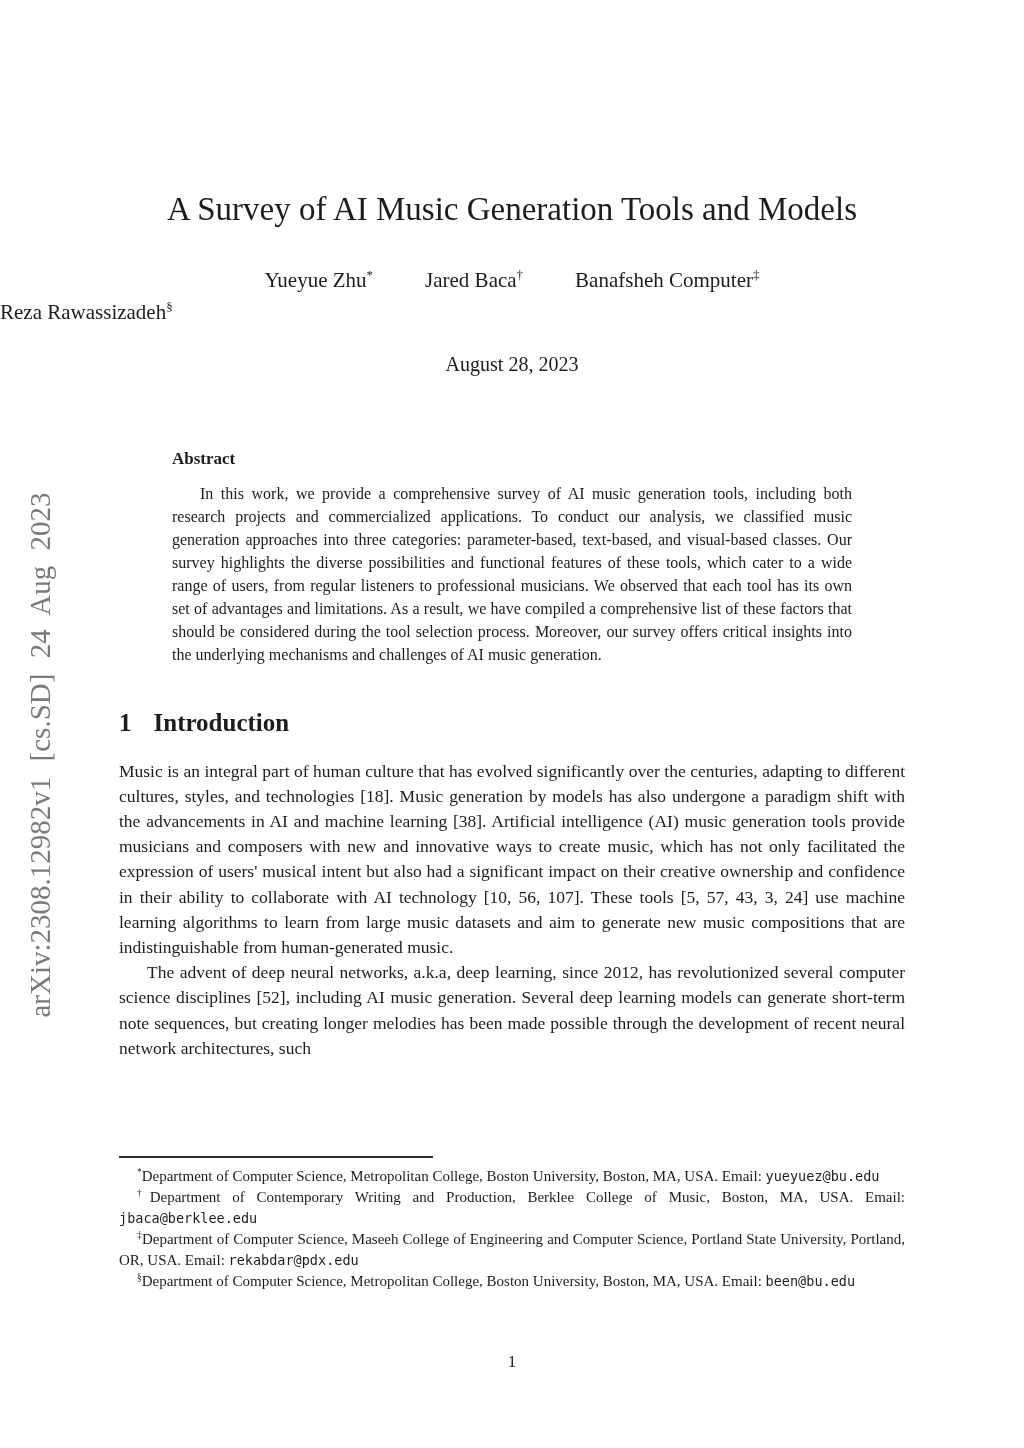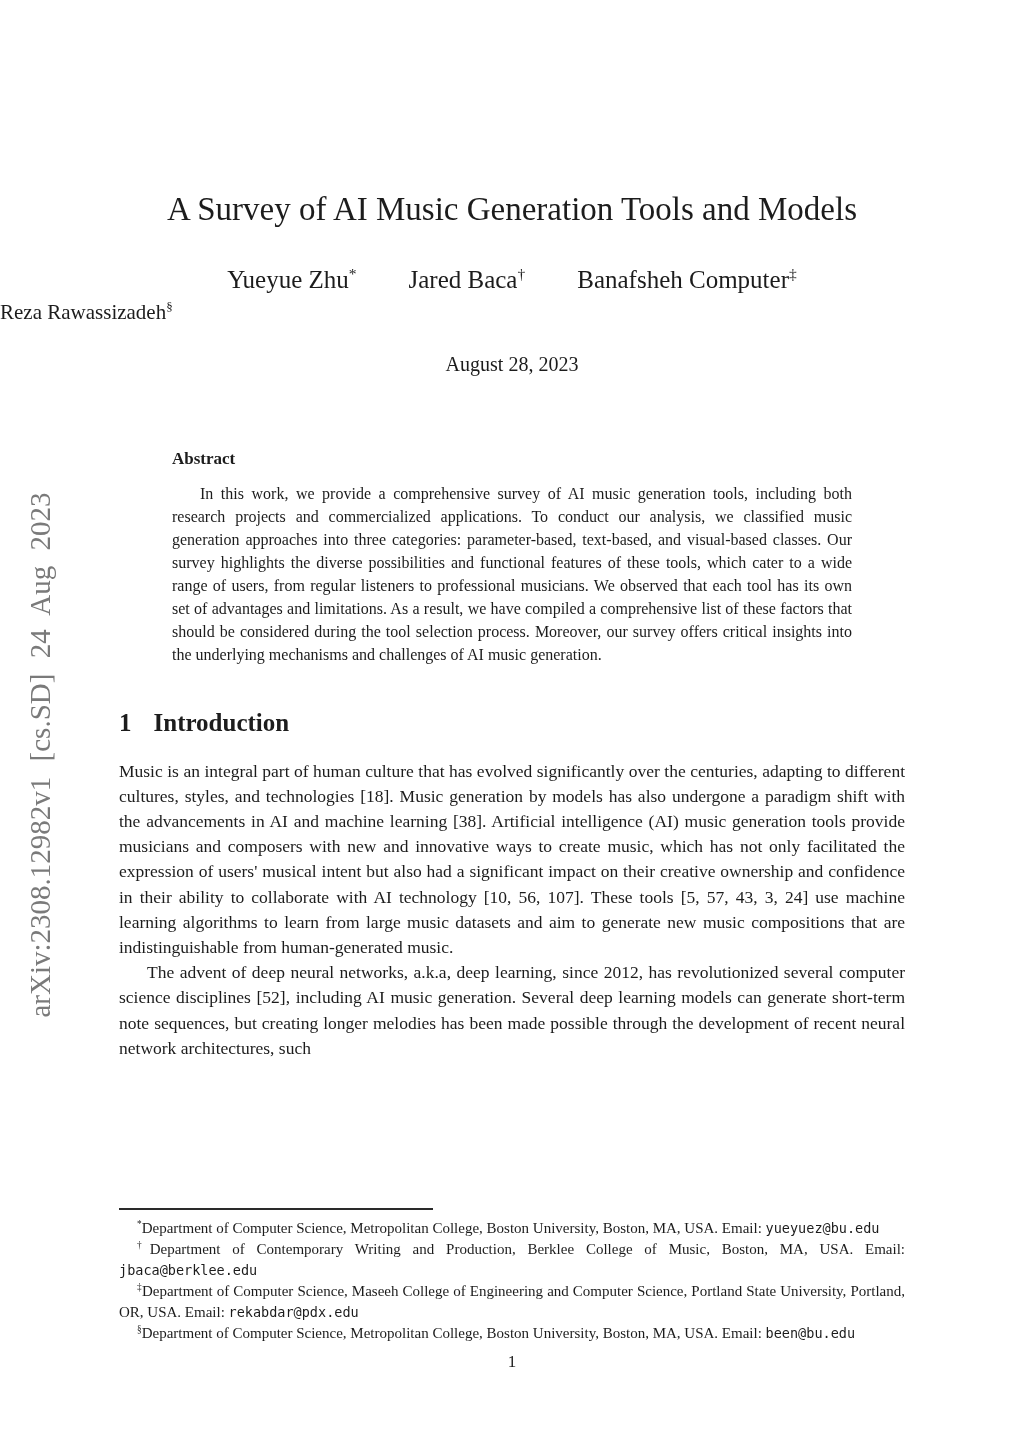--- a/index.html
+++ b/index.html
@@ -33,21 +33,21 @@
     text-align: center;
     font-size: 33px;
     font-weight: normal;
     line-height: 1.2;
   }
   .authors-row {
     margin-top: 36px;
     display: flex;
     justify-content: center;
     gap: 52px;
-    font-size: 25px;
+    font-size: 21px;
     line-height: 28px;
   }
   .authors-row2 {
     margin-top: 4px;
     text-align: left;
     font-size: 21px;
     line-height: 28px;
   }
   .author sup, .fn-marker {
     font-size: 62%;
@@ -91,21 +91,21 @@
   }
   .body-par {
     font-size: 17.5px;
     line-height: 25.2px;
     text-align: justify;
   }
   .body-par.first { margin-top: 21px; }
   .body-par.indent { text-indent: 28px; }
   .footnote-area {
     position: absolute;
-    top: 1208px;
+    top: 1156px;
     left: 119px;
     width: 786px;
   }
   .footnote-rule {
     width: 314px;
     border-top: 2px solid #2a2a2a;
     margin-bottom: 8px;
   }
   .footnote {
     font-size: 15px;

